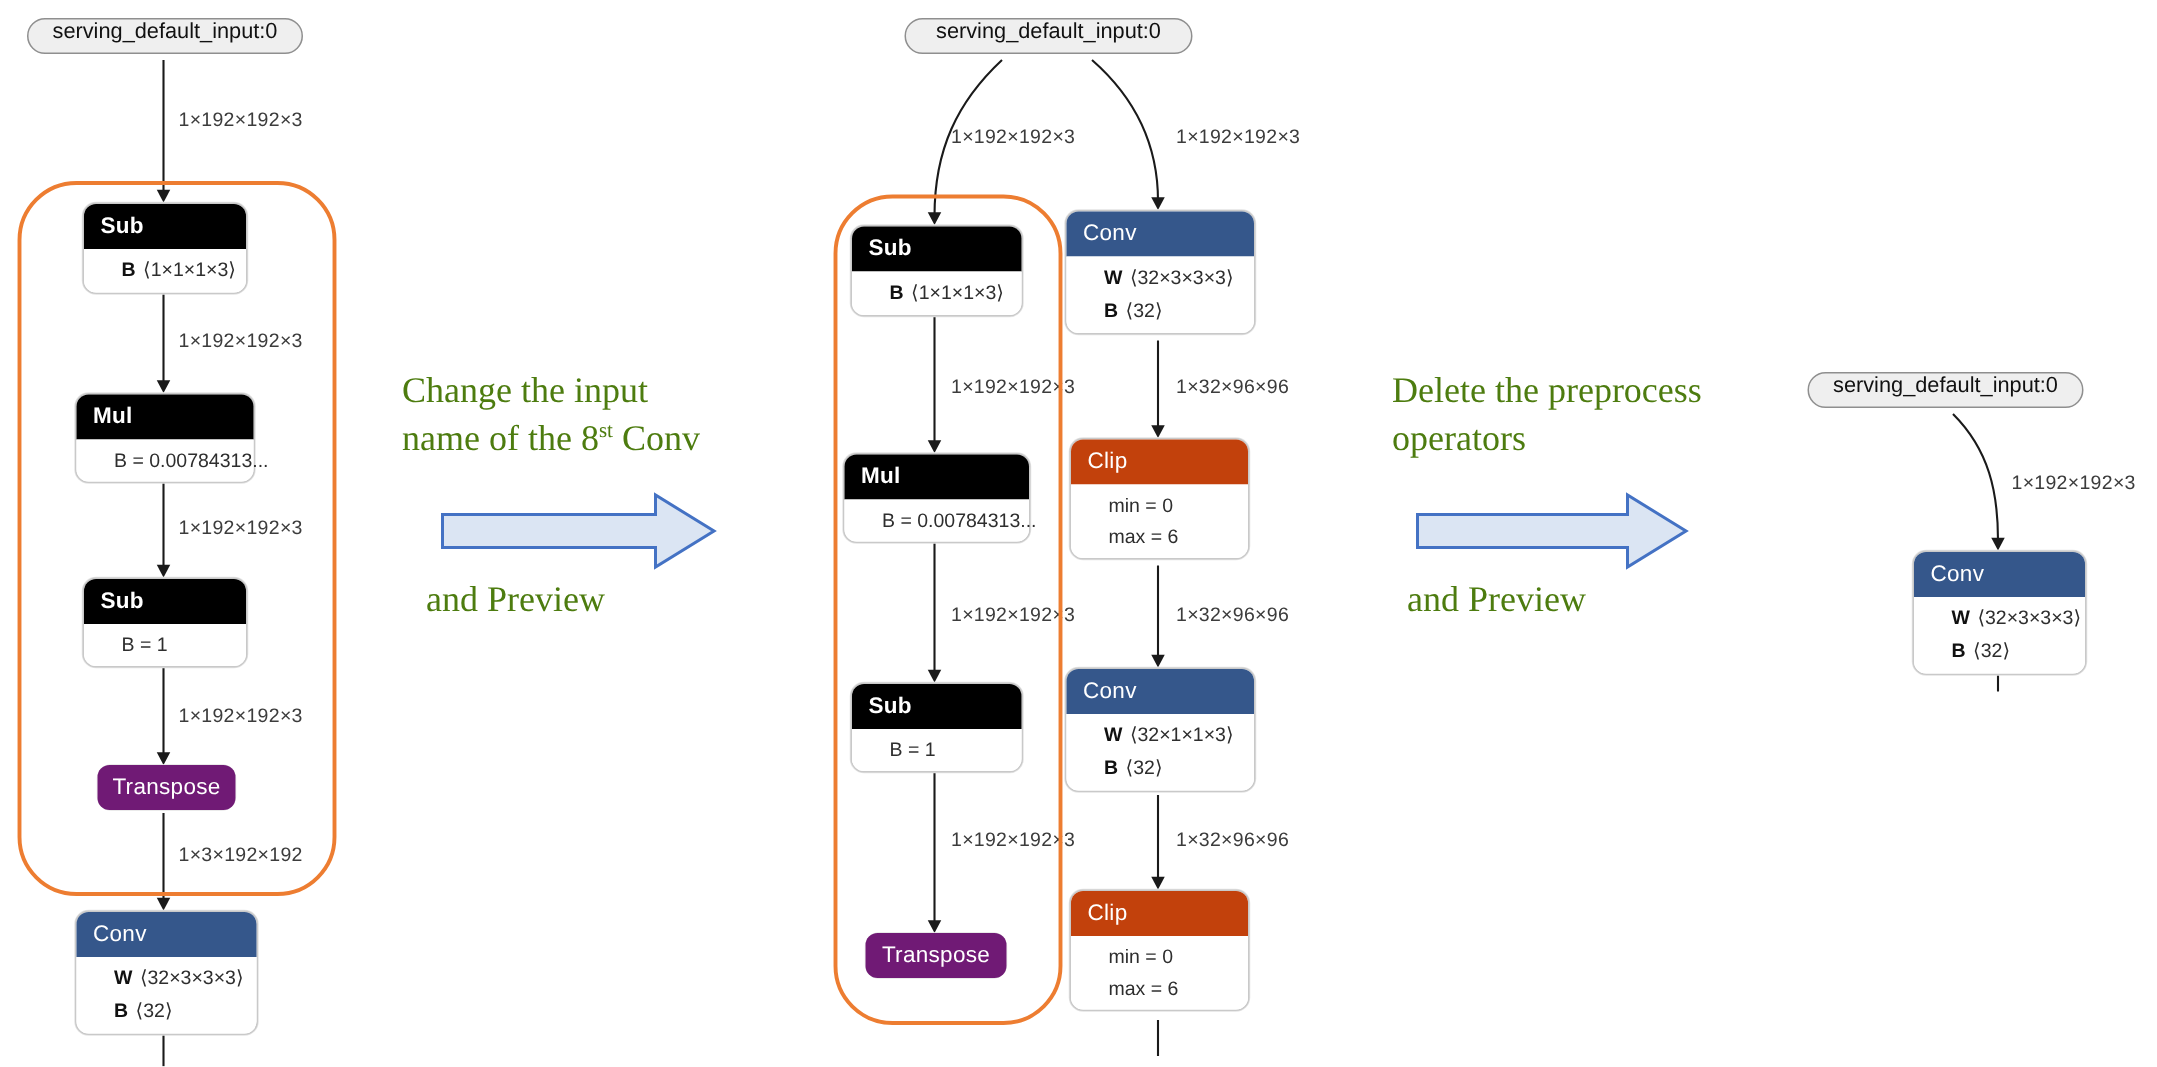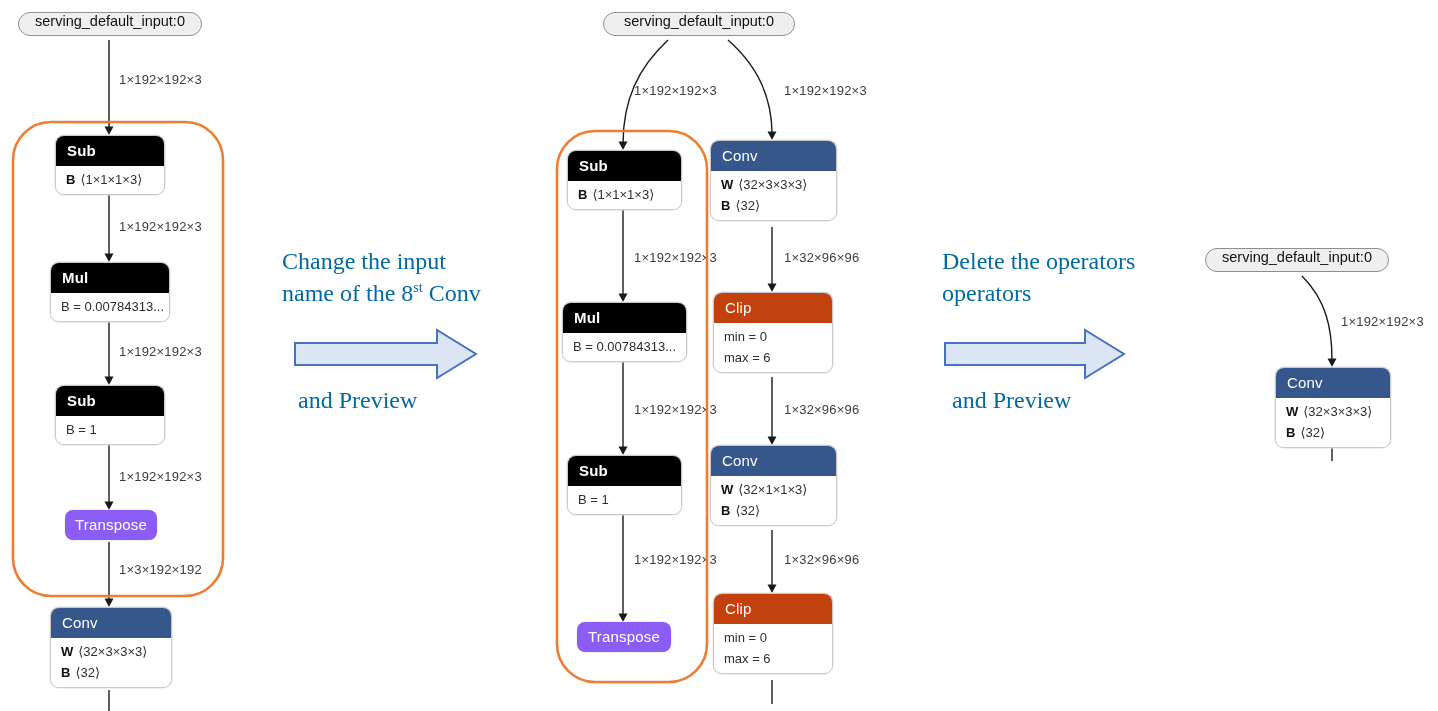--- a/index.html
+++ b/index.html
@@ -15,37 +15,37 @@
     border:1px solid #c9c9c9;box-shadow:0 0 0 0.5px #e4e4e4;cursor:pointer;
   }
   .node-header{
     color:#ffffff;font-size:15px;font-weight:400;padding:6px 11px 7px 11px;
     border-radius:8px 8px 0 0;letter-spacing:.2px;
   }
   .node-header.only{border-radius:8px;}
   .hdr-black{background:#000000;font-weight:bold;}
   .hdr-conv{background:#35578b;}
   .hdr-clip{background:#c2410c;}
-  .hdr-transpose{background:#8b5cf6;}
+  .hdr-transpose{background:#701a75;}
   .node-body{padding:3px 0 4px 0;border-radius:0 0 8px 8px;background:#ffffff;}
-  .attr{font-size:13px;color:#2e2e2e;padding:3px 10px;white-space:nowrap;}
+  .attr{font-size:13px;color:#2e2e2e;padding:3px 25px;white-space:nowrap;}
   .attr .k{font-weight:700;color:#111;}
   .attr .k:not(:empty){margin-right:5px;}
   .io-node{
     position:absolute;z-index:2;background:#efefef;border:1px solid #8f8f8f;
     border-radius:12px;font-size:14.5px;color:#111;text-align:center;
     padding:0 0 6px 0;cursor:pointer;white-space:nowrap;
   }
   .edge-label{
     position:absolute;z-index:2;font-size:13px;color:#3c3c3c;white-space:nowrap;
     letter-spacing:.2px;
   }
   .annotation{
     position:absolute;z-index:2;font-family:"Liberation Serif","DejaVu Serif",serif;
-    color:#0369a1;font-size:24px;line-height:1.33;white-space:nowrap;margin-left:14px;
+    color:#4d7c0f;font-size:24px;line-height:1.33;white-space:nowrap;
   }
   .annotation sup{font-size:14px;}
 </style>
 </head>
 <body>
 
 <div id="canvas">
 
   <svg id="edges-layer" class="layer" width="1438" height="711" viewBox="0 0 1438 711">
     <g stroke="#1a1a1a" stroke-width="1.4" fill="none">
@@ -208,21 +208,21 @@
 
   <div class="graph-node" style="left:713px;top:593px;width:118px;">
     <div class="node-header hdr-clip">Clip</div>
     <div class="node-body">
       <div class="attr"><span class="k"></span><span class="v">min = 0</span></div>
       <div class="attr"><span class="k"></span><span class="v">max = 6</span></div>
     </div>
   </div>
 
   <div class="annotation" style="left:928px;top:246px;">
-    <span>Delete the operators</span><br>
+    <span>Delete the preprocess</span><br>
     <span>operators</span>
   </div>
   <div class="annotation" style="left:938px;top:385px;">
     <span>and Preview</span>
   </div>
 
   <div class="io-node" style="left:1205px;top:248px;width:182px;">serving_default_input:0</div>
 
   <div class="edge-label" style="left:1341px;top:314px;">1×192×192×3</div>
 

